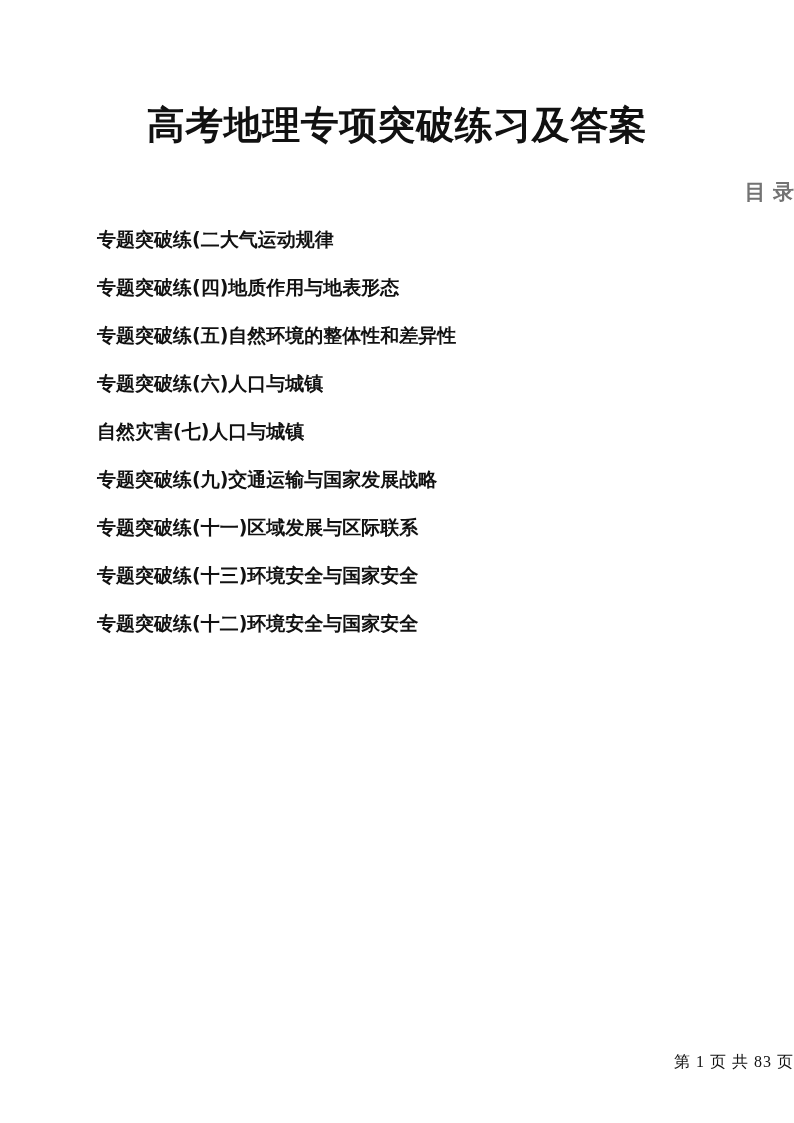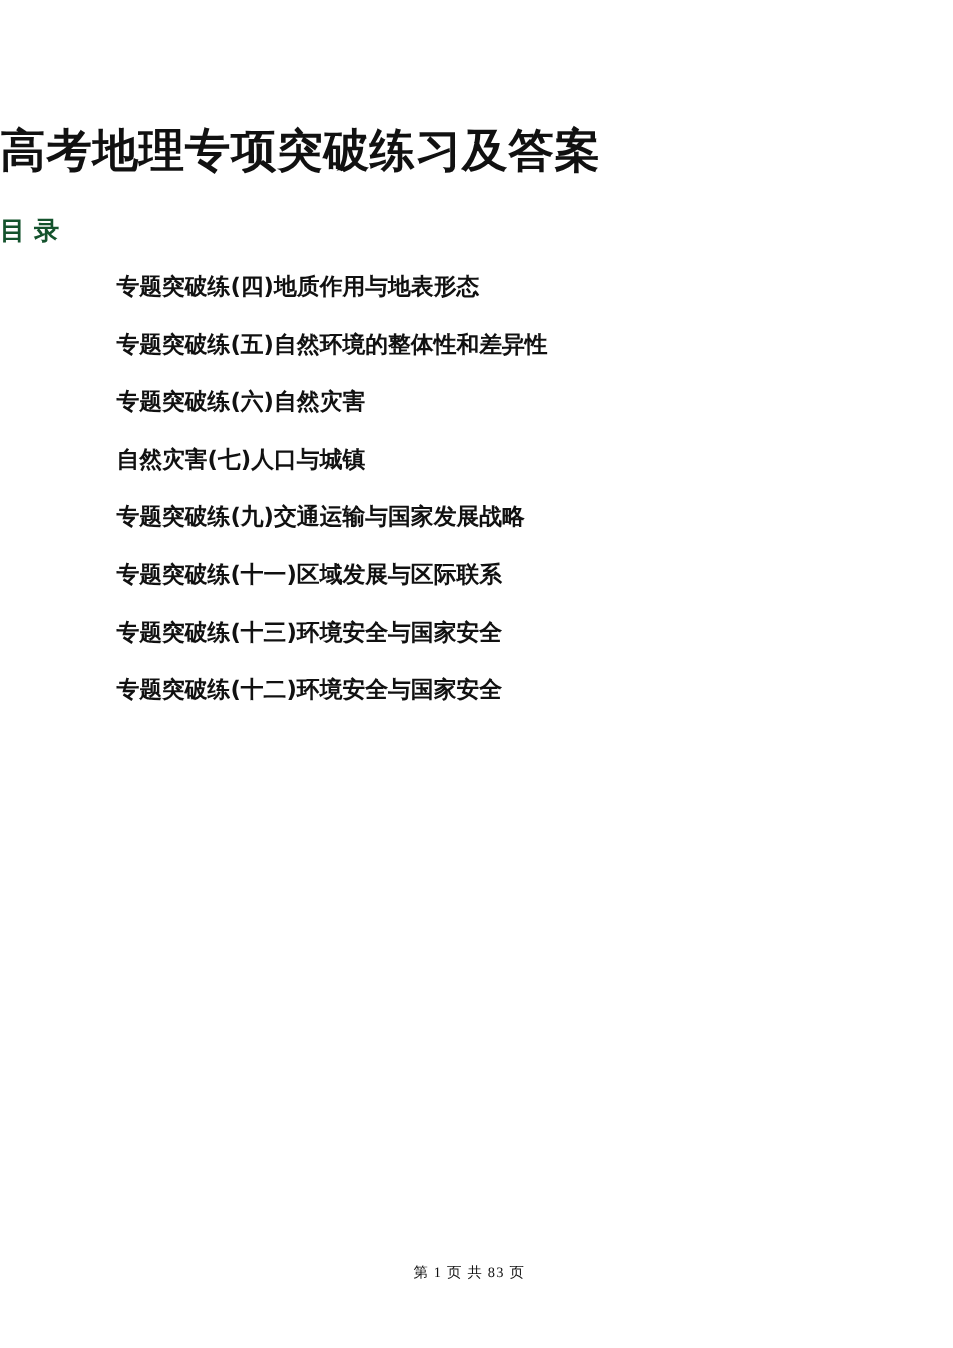--- a/index.html
+++ b/index.html
@@ -14,78 +14,80 @@
     overflow: hidden;
     font-family: "Liberation Sans", sans-serif;
     color: #111111;
   }
   .doc-title {
     position: absolute;
     top: 100px;
     left: 0;
     right: 0;
     margin: 0;
+    text-align: center;
     font-family: "Liberation Serif", "DejaVu Serif", serif;
     font-size: 38px;
     font-weight: bold;
     letter-spacing: 0.5px;
     color: #111111;
   }
   .toc-heading {
     position: absolute;
     top: 178px;
     left: 0;
     right: 0;
     margin: 0;
-    text-align: left;
+    text-align: right;
     font-family: "DejaVu Sans", "Liberation Sans", sans-serif;
     font-size: 21px;
     font-weight: bold;
-    color: #14532d;
+    color: #737373;
   }
   .toc-list {
     position: absolute;
     top: 215px;
     left: 97px;
     right: 40px;
   }
   .toc-item {
     font-family: "DejaVu Sans", "Liberation Sans", sans-serif;
     font-size: 19px;
     font-weight: bold;
     line-height: 48px;
     height: 48px;
     white-space: nowrap;
     color: #111111;
   }
   .page-footer {
     position: absolute;
     top: 1052px;
     left: 0;
-    right: 12px;
-    text-align: center;
+    right: 0;
+    text-align: right;
     font-family: "Liberation Serif", "DejaVu Serif", serif;
-    font-size: 12px;
+    font-size: 16px;
     letter-spacing: 1px;
     color: #111111;
   }
 </style>
 </head>
 <body>
 
 <div>
 
   <h1 class="doc-title">高考地理专项突破练习及答案</h1>
 
   <h2 class="toc-heading">目 录</h2>
 
   <div class="toc-list">
+    <div class="toc-item">专题突破练(二大气运动规律</div>
     <div class="toc-item">专题突破练(四)地质作用与地表形态</div>
     <div class="toc-item">专题突破练(五)自然环境的整体性和差异性</div>
-    <div class="toc-item">专题突破练(六)自然灾害</div>
+    <div class="toc-item">专题突破练(六)人口与城镇</div>
     <div class="toc-item">自然灾害(七)人口与城镇</div>
     <div class="toc-item">专题突破练(九)交通运输与国家发展战略</div>
     <div class="toc-item">专题突破练(十一)区域发展与区际联系</div>
     <div class="toc-item">专题突破练(十三)环境安全与国家安全</div>
     <div class="toc-item">专题突破练(十二)环境安全与国家安全</div>
   </div>
 
   <div class="page-footer">第 1 页 共 83 页</div>
 
 </div>

